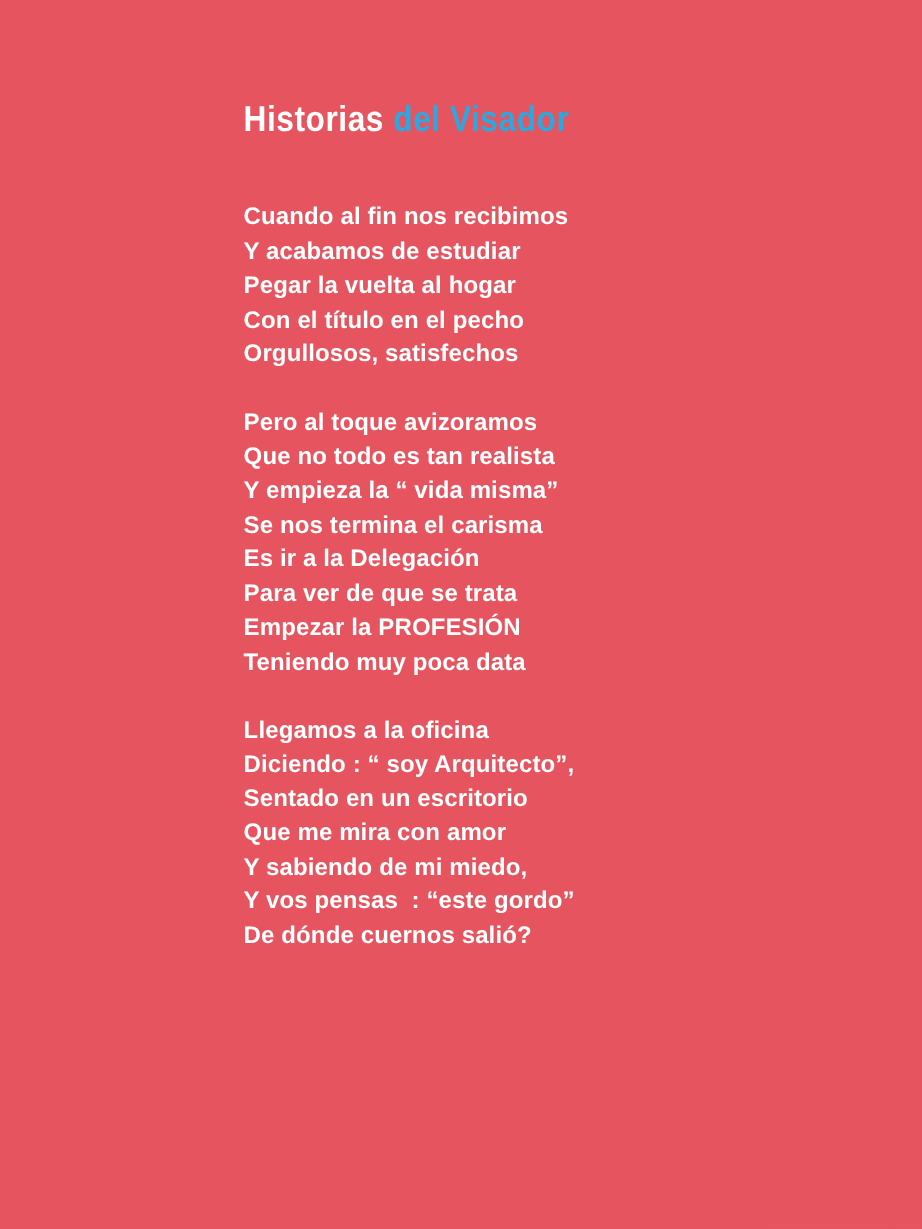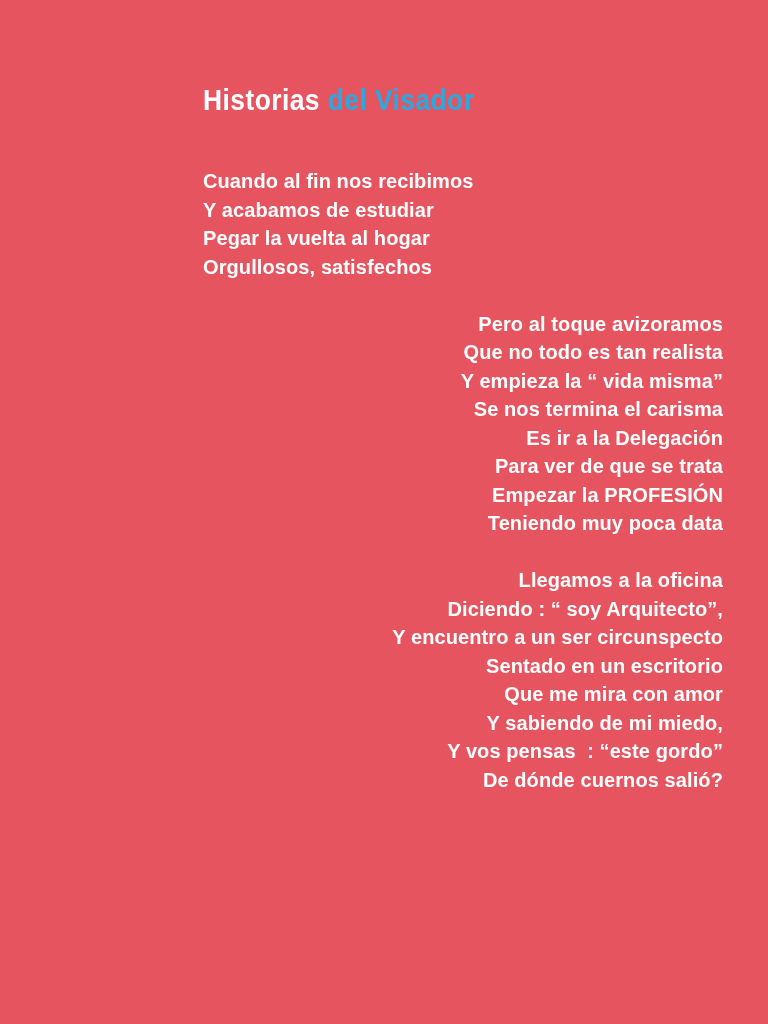--- a/index.html
+++ b/index.html
@@ -41,21 +41,20 @@
   }
   .title .t2 {
     color: var(--accent);
   }
   .poem {
     margin-top: 52px;
     color: var(--text);
   }
   .stanza + .stanza {
     margin-top: 28.5px;
-    text-align: right;
   }
   .line {
     font-size: 20px;
     font-weight: bold;
     line-height: 28.5px;
     white-space: pre;
     letter-spacing: 0.1px;
   }
 </style>
 </head>
@@ -65,38 +64,38 @@
   <div class="content">
 
     <h1 class="title"><span class="t1">Historias </span><span class="t2">del Visador</span></h1>
 
     <div class="poem">
 
       <div class="stanza">
         <p class="line">Cuando al fin nos recibimos</p>
         <p class="line">Y acabamos de estudiar</p>
         <p class="line">Pegar la vuelta al hogar</p>
+        <p class="line">Con el título en el pecho</p>
         <p class="line">Orgullosos, satisfechos</p>
       </div>
 
       <div class="stanza">
         <p class="line">Pero al toque avizoramos</p>
         <p class="line">Que no todo es tan realista</p>
         <p class="line">Y empieza la “ vida misma”</p>
         <p class="line">Se nos termina el carisma</p>
         <p class="line">Es ir a la Delegación</p>
         <p class="line">Para ver de que se trata</p>
         <p class="line">Empezar la PROFESIÓN</p>
         <p class="line">Teniendo muy poca data</p>
       </div>
 
       <div class="stanza">
         <p class="line">Llegamos a la oficina</p>
         <p class="line">Diciendo : “ soy Arquitecto”,</p>
-        <p class="line">Y encuentro a un ser circunspecto</p>
         <p class="line">Sentado en un escritorio</p>
         <p class="line">Que me mira con amor</p>
         <p class="line">Y sabiendo de mi miedo,</p>
         <p class="line">Y vos pensas  : “este gordo”</p>
         <p class="line">De dónde cuernos salió?</p>
       </div>
 
     </div>
   </div>
 </div>

